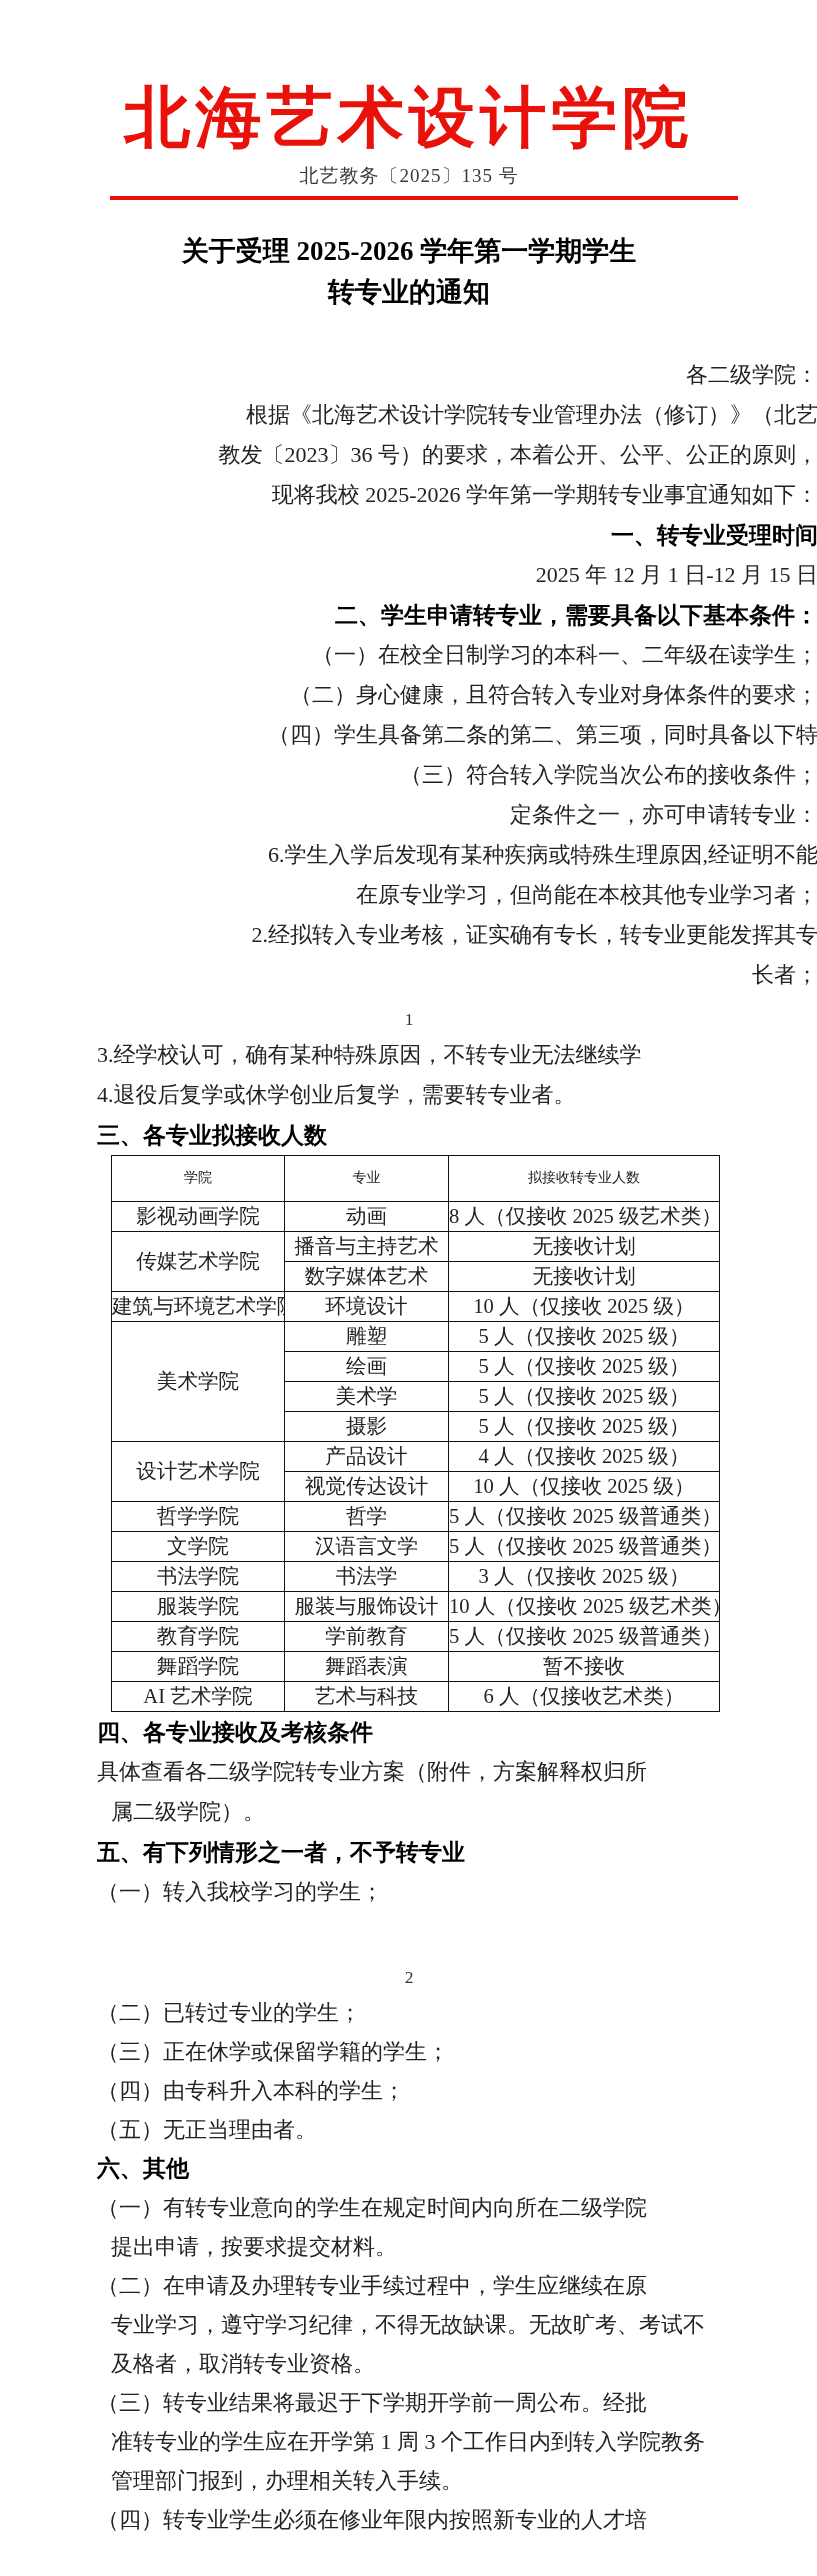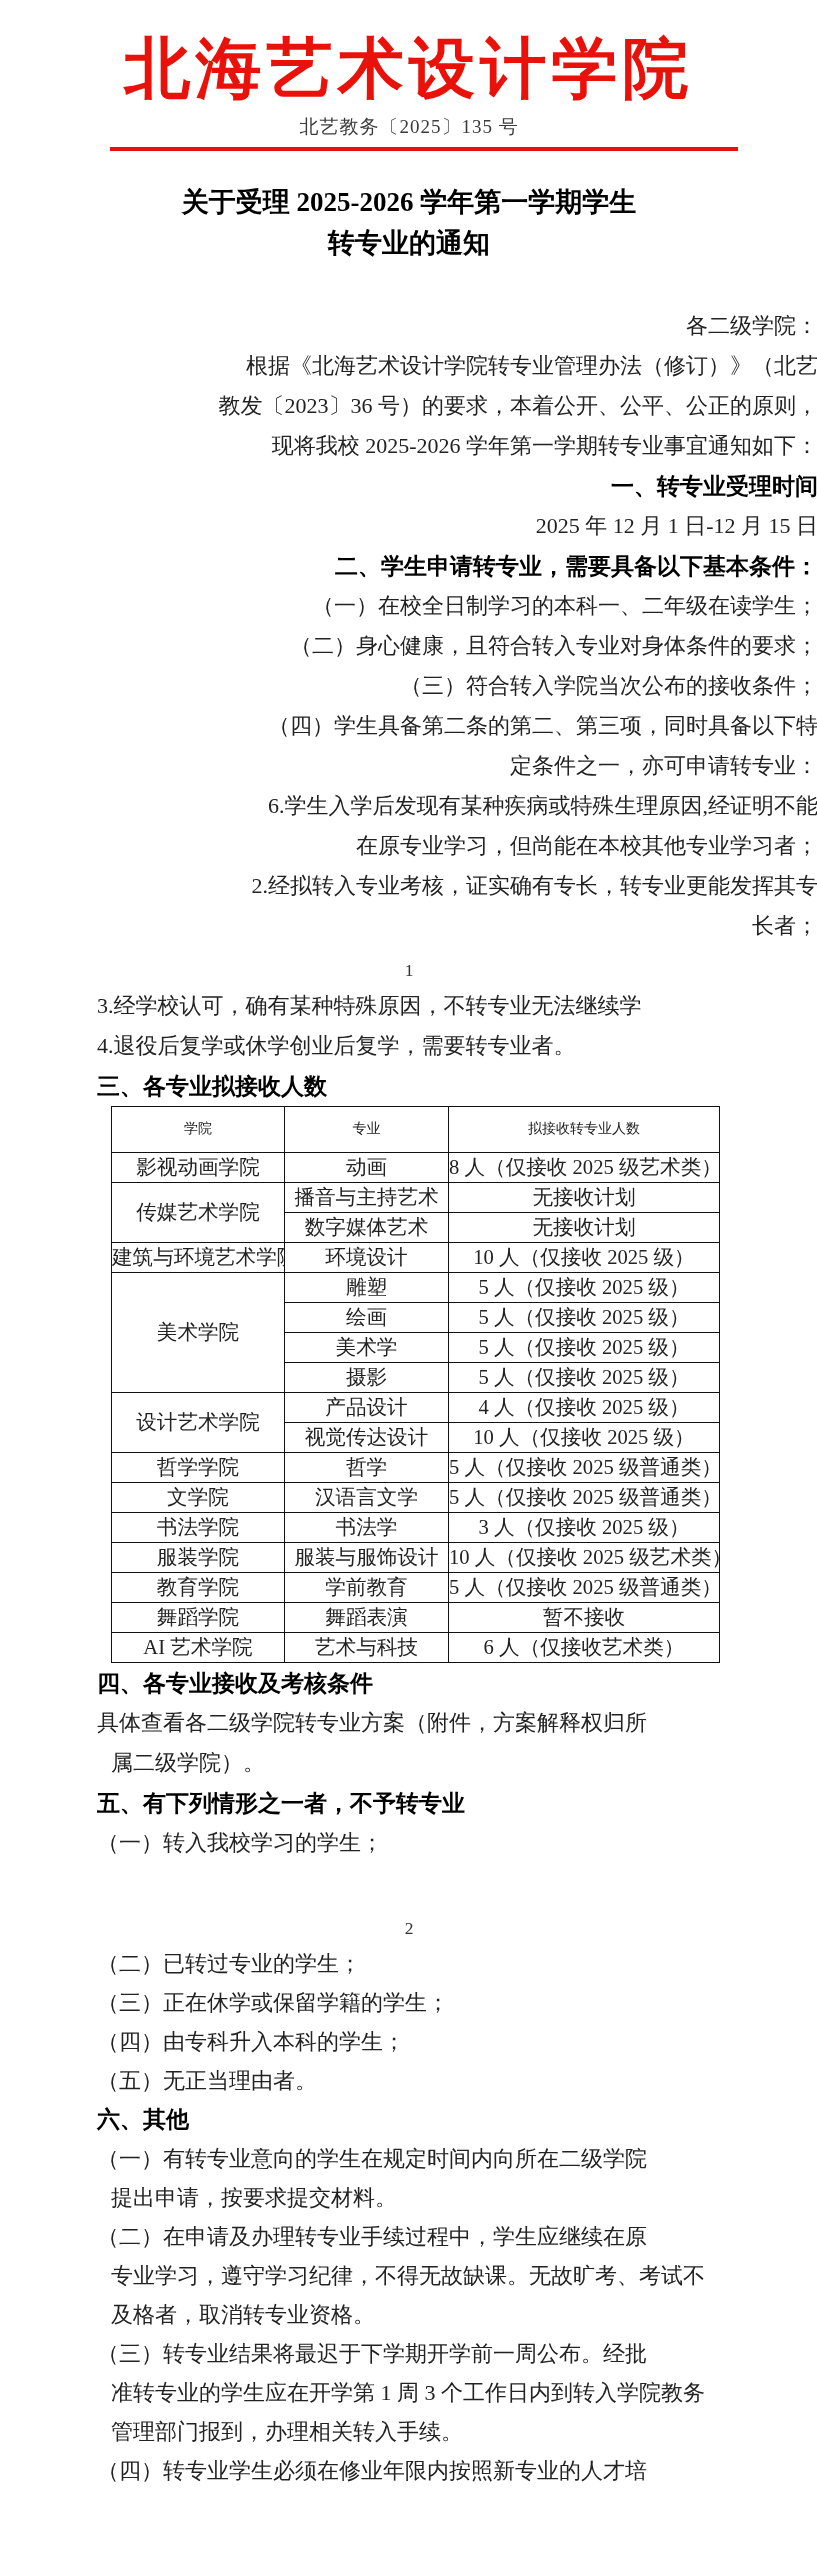--- a/index.html
+++ b/index.html
@@ -11,21 +11,21 @@
     position: relative;
     width: 818px;
     height: 4016px;
     margin: 0 auto;
     background: #ffffff;
     overflow: hidden;
     font-family: "Liberation Serif", "DejaVu Serif", serif;
     color: #222222;
   }
   .school-name {
-    padding-top: 36px;
+    padding-top: 85px;
     font-size: 66px;
     line-height: 66px;
     font-weight: bold;
     letter-spacing: 5.2px;
     text-align: center;
     color: #e8120b;
     white-space: nowrap;
   }
   .doc-number {
     margin-top: 15px;
@@ -116,22 +116,22 @@
   <div class="sec sec1">
       <div class="line">各二级学院：</div>
       <div class="line indent">根据《北海艺术设计学院转专业管理办法（修订）》（北艺</div>
       <div class="line">教发〔2023〕36 号）的要求，本着公开、公平、公正的原则，</div>
       <div class="line">现将我校 2025-2026 学年第一学期转专业事宜通知如下：</div>
       <div class="line indent heading">一、转专业受理时间</div>
       <div class="line indent">2025 年 12 月 1 日-12 月 15 日</div>
       <div class="line indent heading">二、学生申请转专业，需要具备以下基本条件：</div>
       <div class="line indent">（一）在校全日制学习的本科一、二年级在读学生；</div>
       <div class="line indent">（二）身心健康，且符合转入专业对身体条件的要求；</div>
+      <div class="line indent">（四）学生具备第二条的第二、第三项，同时具备以下特</div>
       <div class="line indent">（三）符合转入学院当次公布的接收条件；</div>
-      <div class="line indent">（四）学生具备第二条的第二、第三项，同时具备以下特</div>
       <div class="line">定条件之一，亦可申请转专业：</div>
       <div class="line indent">6.学生入学后发现有某种疾病或特殊生理原因,经证明不能</div>
       <div class="line">在原专业学习，但尚能在本校其他专业学习者；</div>
       <div class="line indent">2.经拟转入专业考核，证实确有专长，转专业更能发挥其专</div>
       <div class="line">长者；</div>
     </div>
 
   <div class="pagenum pn1">1</div>
 
   <div class="sec sec1b">

